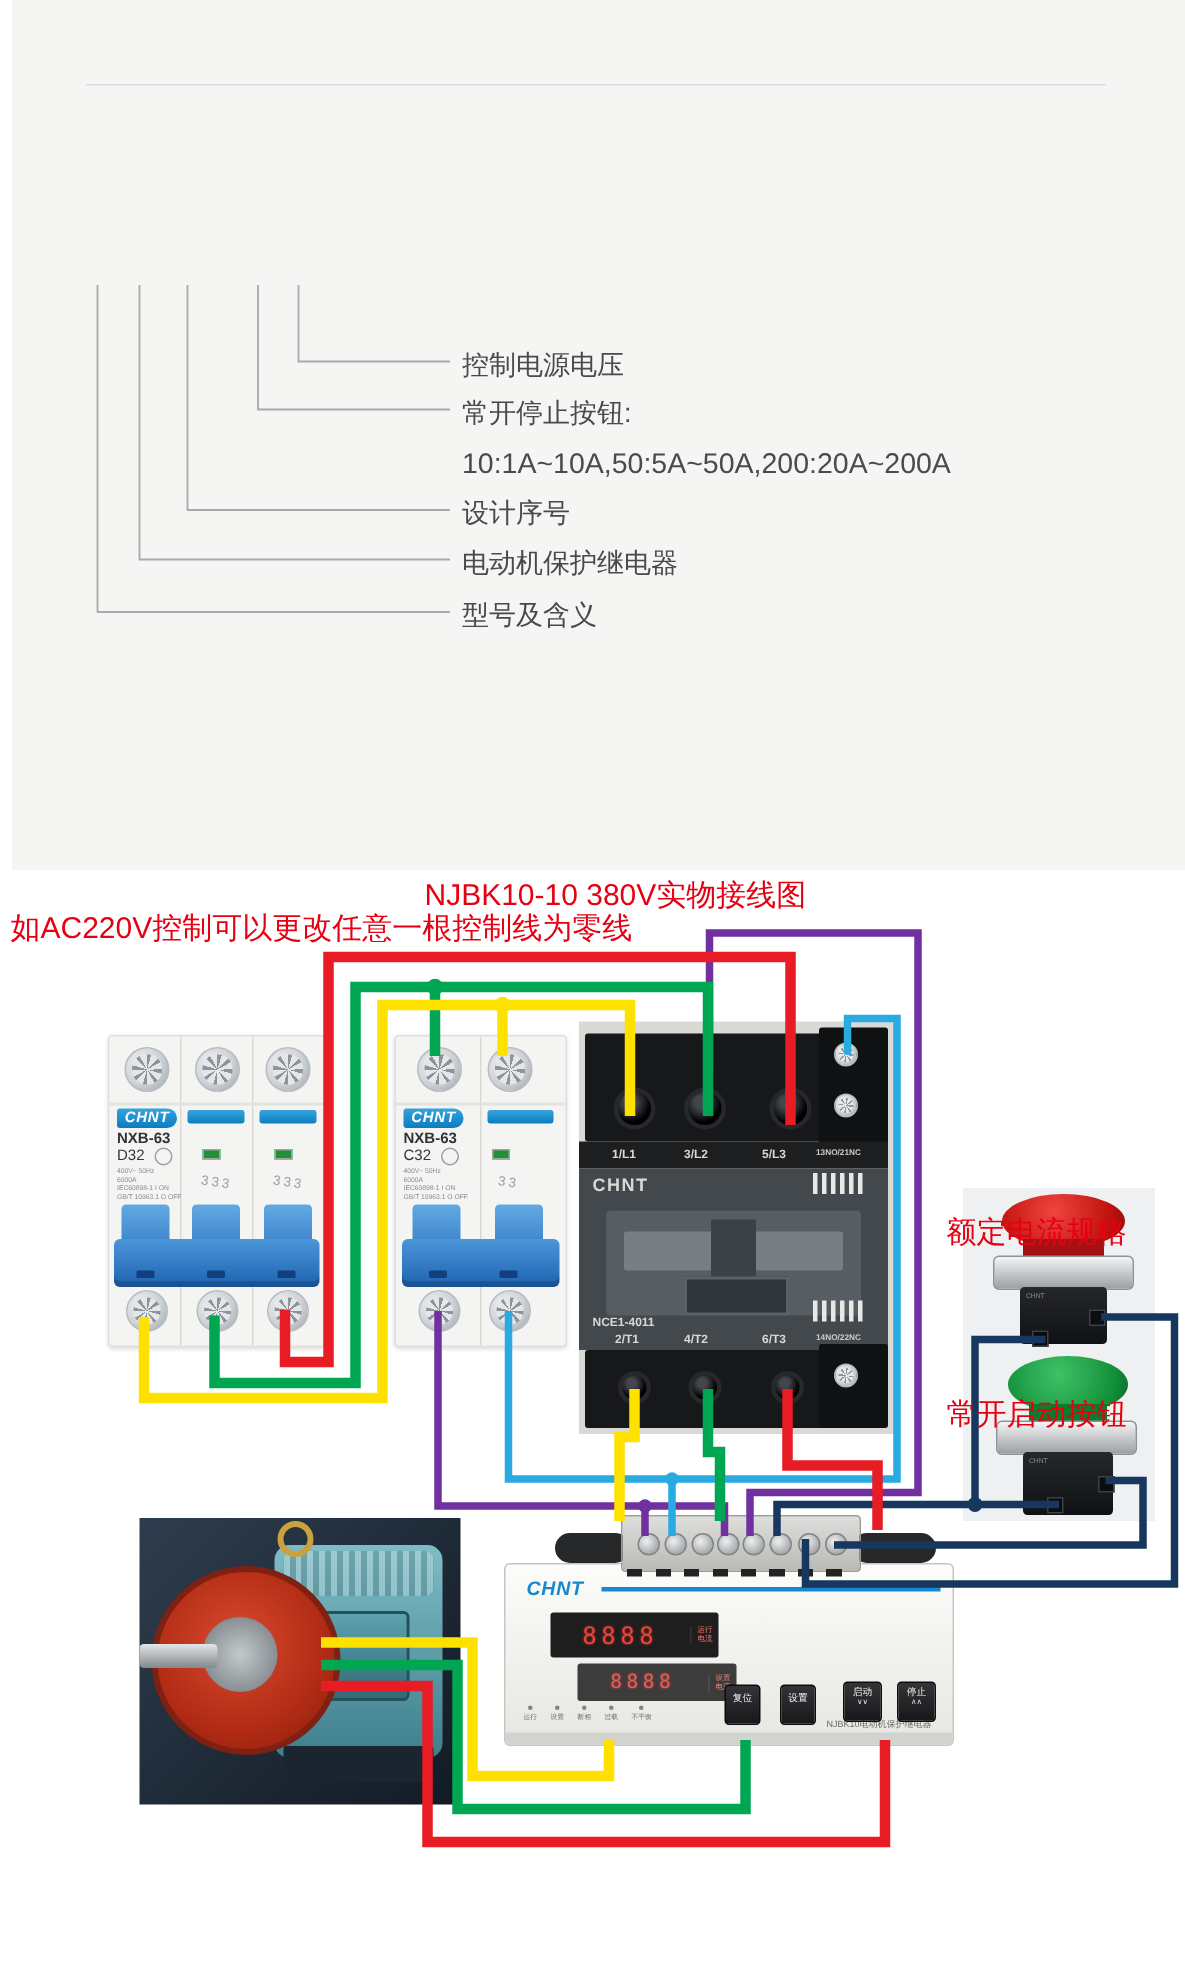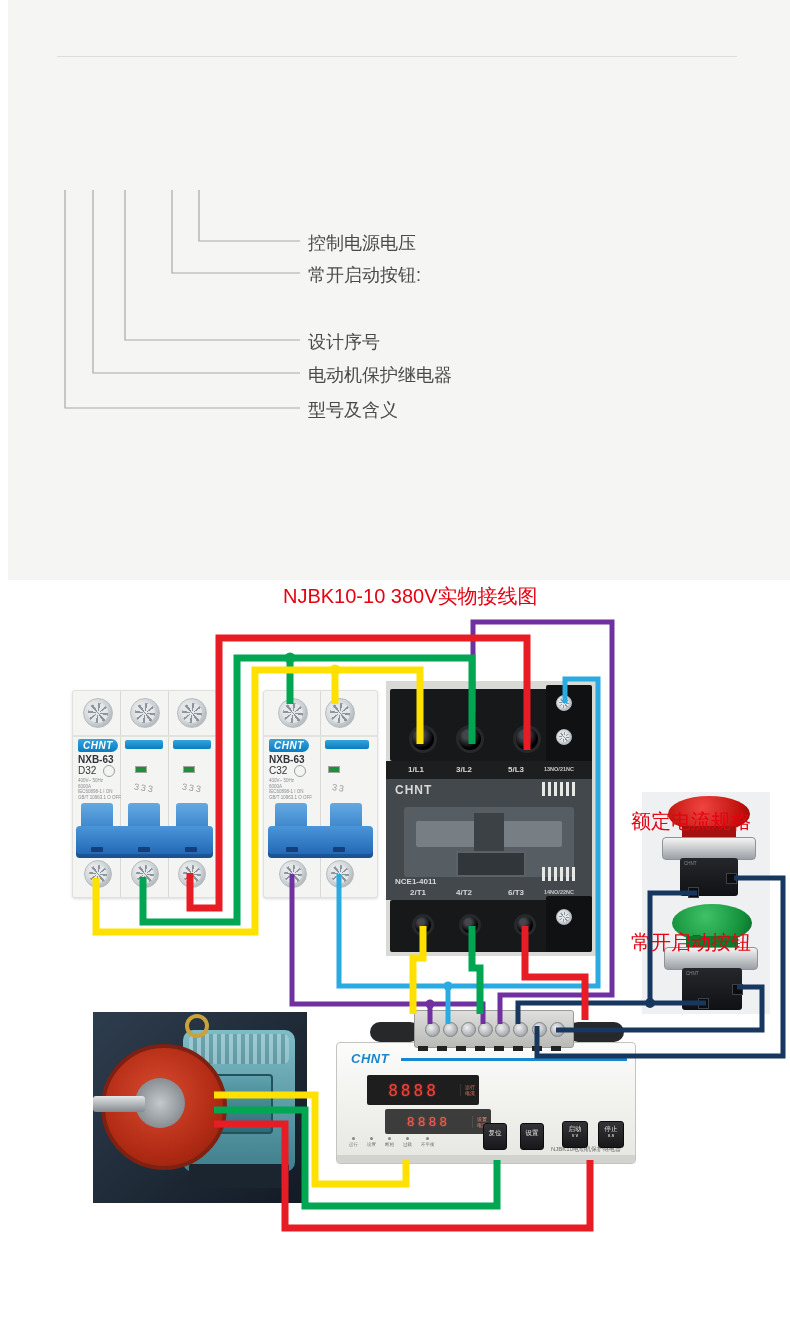--- a/index.html
+++ b/index.html
@@ -90,21 +90,22 @@
       <g fill="none" stroke="#a9a9a9" stroke-width="1.2">
         <path d="M65,190 V408 H300"></path>
         <path d="M93,190 V373 H300"></path>
         <path d="M125,190 V340 H300"></path>
         <path d="M172,190 V273 H300"></path>
         <path d="M199,190 V241 H300"></path>
       </g>
     </svg>
 
     <div class="abs tree-label" style="top:231px;">控制电源电压</div>
-    <div class="abs tree-label" style="top:263px;">常开启动按钮:</div>
+    <div class="abs tree-label" style="top:263px;">常开停止按钮:</div>
+    <div class="abs tree-label" style="top:299px;font-size:19px;">10:1A~10A,50:5A~50A,200:20A~200A</div>
     <div class="abs tree-label" style="top:330px;">设计序号</div>
     <div class="abs tree-label" style="top:363px;">电动机保护继电器</div>
     <div class="abs tree-label" style="top:398px;">型号及含义</div>
   </div>
 
   <div class="abs" id="wiring-panel">
 
     <div class="abs breaker" style="left:72px;top:110px;width:143px;height:206px;">
       <div class="abs pole-sep" style="left:47px;"></div>
       <div class="abs pole-sep" style="left:95px;"></div>
@@ -295,20 +296,21 @@
       <div class="abs rl-btn" style="left:225px;top:78px;width:24px;height:22px;padding-top:3px;">
         <span>启动</span><span class="chev">∨∨</span>
       </div>
       <div class="abs rl-btn" style="left:261px;top:78px;width:24px;height:22px;padding-top:3px;">
         <span>停止</span><span class="chev">∧∧</span>
       </div>
       <div class="abs" id="relay-footer" style="left:214px;top:102px;">NJBK10电动机保护继电器</div>
     </div>
 
     <div class="abs red-note" style="left:283px;top:3px;">NJBK10-10 380V实物接线图</div>
+    <div class="abs red-note" style="left:7px;top:25px;">如AC220V控制可以更改任意一根控制线为零线</div>
     <div class="abs red-note" style="left:631px;top:228px;z-index:40;">额定电流规格</div>
     <div class="abs red-note" style="left:631px;top:349px;z-index:40;">常开启动按钮</div>
   </div>
 
   <svg class="abs" id="wire-layer" width="790" height="1317" viewBox="0 0 790 1317">
     <g fill="none" stroke-linejoin="miter" stroke-linecap="butt">
 
       <g stroke-width="5">
         <path d="M518,1024 V1003 H650 V893 H697" stroke="#17375e"></path>
         <path d="M650,1003 H706" stroke="#17375e"></path>

